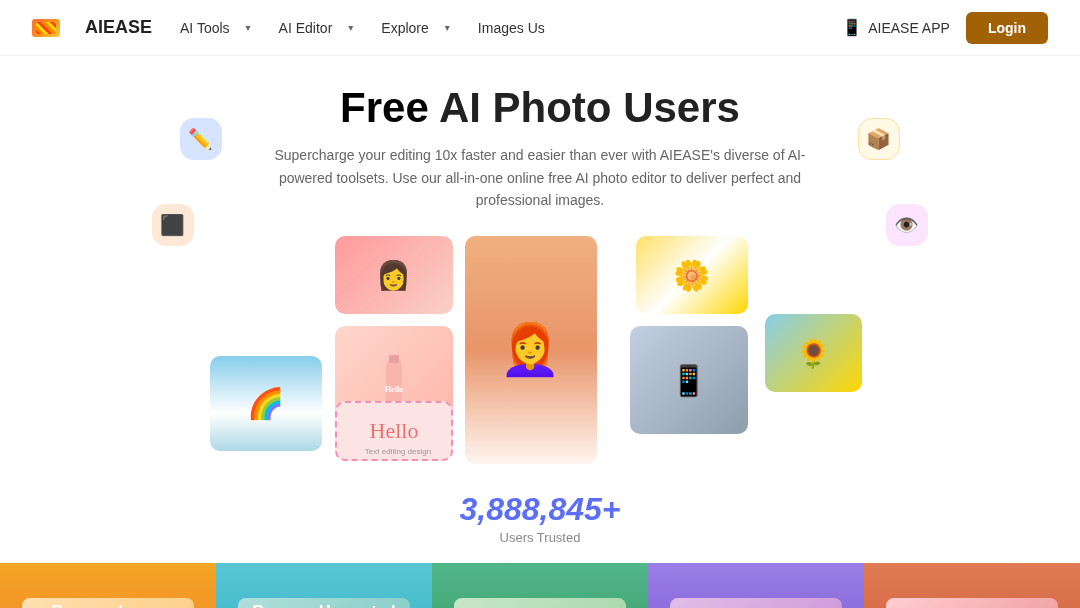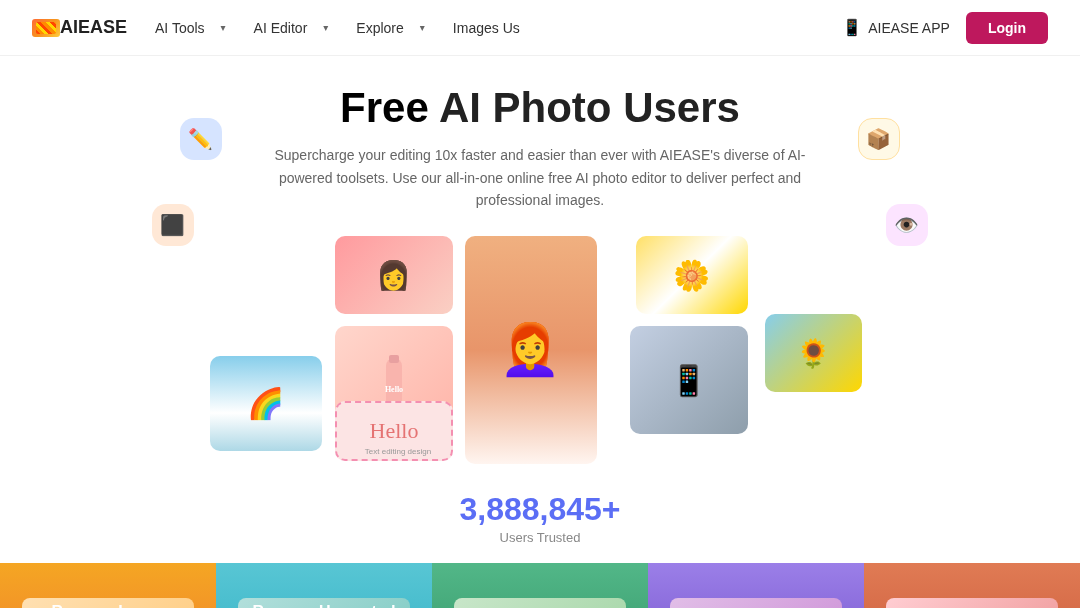--- a/index.html
+++ b/index.html
@@ -4,29 +4,29 @@
   <style>
     * { margin: 0; padding: 0; box-sizing: border-box; }
     body { font-family: -apple-system, BlinkMacSystemFont, 'Segoe UI', sans-serif; background: #fff; width: 1080px; height: 608px; overflow: hidden; }
 
     
     .navbar {
       display: flex; align-items: center; justify-content: space-between;
       padding: 0 32px; height: 56px; border-bottom: 1px solid #f0f0f0;
     }
     .navbar-left { display: flex; align-items: center; gap: 28px; }
-    .logo { display: flex; align-items: center; gap: 0; font-weight: 800; font-size: 18px; color: #222; }
+    .logo { display: flex; align-items: center; gap: 25px; font-weight: 800; font-size: 18px; color: #222; }
     .logo-icon { width: 28px; height: 18px; background: linear-gradient(135deg, #ff6b35, #f7931e, #ffcd3c); border-radius: 3px; display: flex; align-items: center; justify-content: center; }
     .logo-icon::before { content: ''; display: block; width: 20px; height: 12px; background: repeating-linear-gradient(45deg, #ff4500, #ff4500 3px, #ff8c00 3px, #ff8c00 6px, #ffd700 6px, #ffd700 9px); border-radius: 2px; }
     .nav-item { display: flex; align-items: center; gap: 16px; font-size: 14px; color: #333; cursor: pointer; font-weight: 500; }
     .chevron { font-size: 10px; color: #666; }
     .navbar-right { display: flex; align-items: center; gap: 16px; }
     .app-link { display: flex; align-items: center; gap: 6px; font-size: 14px; color: #333; cursor: pointer; }
     .phone-icon { font-size: 16px; }
-    .login-btn { background: #be185d; color: #fff; border: none; border-radius: 6px; padding: 8px 22px; font-size: 14px; font-weight: 600; cursor: pointer; }
+    .login-btn { background: #a16207; color: #fff; border: none; border-radius: 6px; padding: 8px 22px; font-size: 14px; font-weight: 600; cursor: pointer; }
 
     
     .hero { text-align: center; padding: 28px 20px 0; position: relative; }
     .hero-title { font-size: 42px; font-weight: 800; color: #222; line-height: 1.15; margin-bottom: 12px; }
     .hero-title .free { color: #000000; }
     .hero-subtitle { font-size: 14px; color: #666; max-width: 560px; margin: 0 auto 20px; line-height: 1.6; }
 
     
     .float-icon { position: absolute; border-radius: 14px; display: flex; align-items: center; justify-content: center; width: 42px; height: 42px; font-size: 20px; }
     .float-icon-pencil { background: #d6e4ff; top: 62px; left: 180px; color: #4f6ef7; }
@@ -44,21 +44,21 @@
     .img-product { width: 100%; height: 100%; background: linear-gradient(135deg, #ffd6cc 0%, #ffb3a7 100%); display: flex; align-items: center; justify-content: center; }
     .img-rainbow { width: 100%; height: 100%; background: linear-gradient(180deg, #87ceeb 0%, #fff 60%, #add8e6 100%); display: flex; align-items: center; justify-content: center; font-size: 30px; }
     .img-flower { width: 100%; height: 100%; background: linear-gradient(135deg, #ffe066 0%, #fff 50%, #ffd700 100%); display: flex; align-items: center; justify-content: center; font-size: 30px; }
 
     
     .checkered { background-image: linear-gradient(45deg, #e0e0e0 25%, transparent 25%), linear-gradient(-45deg, #e0e0e0 25%, transparent 25%), linear-gradient(45deg, transparent 75%, #e0e0e0 75%), linear-gradient(-45deg, transparent 75%, #e0e0e0 75%); background-size: 10px 10px; background-position: 0 0, 0 5px, 5px -5px, -5px 0px; }
 
     
     .stats { display: flex; justify-content: center; gap: 80px; padding: 20px 0 18px; }
     .stat-item { text-align: center; }
-    .stat-number { font-size: 32px; font-weight: 800; color: #5b6ef5; }
+    .stat-number { font-size: 32px; font-weight: 800; color: #5b6ef5; font-style: italic; }
     .stat-label { font-size: 13px; color: #888; margin-top: 2px; }
 
     
     .tool-cards { display: flex; height: 90px; }
     .tool-card { flex: 1; display: flex; flex-direction: column; align-items: center; justify-content: flex-end; padding-bottom: 0; cursor: pointer; position: relative; overflow: hidden; }
     .tool-card-label { font-size: 16px; font-weight: 700; color: #fff; text-align: center; padding: 12px 10px 10px; z-index: 2; position: relative; line-height: 1.3; }
     .tool-card-1 { background: linear-gradient(180deg, #f5a623 0%, #f0872b 100%); }
     .tool-card-2 { background: linear-gradient(180deg, #58c6d4 0%, #3ab5c8 100%); }
     .tool-card-3 { background: linear-gradient(180deg, #52b788 0%, #3a9d6e 100%); }
     .tool-card-4 { background: linear-gradient(180deg, #9b7fe8 0%, #7d5cd1 100%); }

